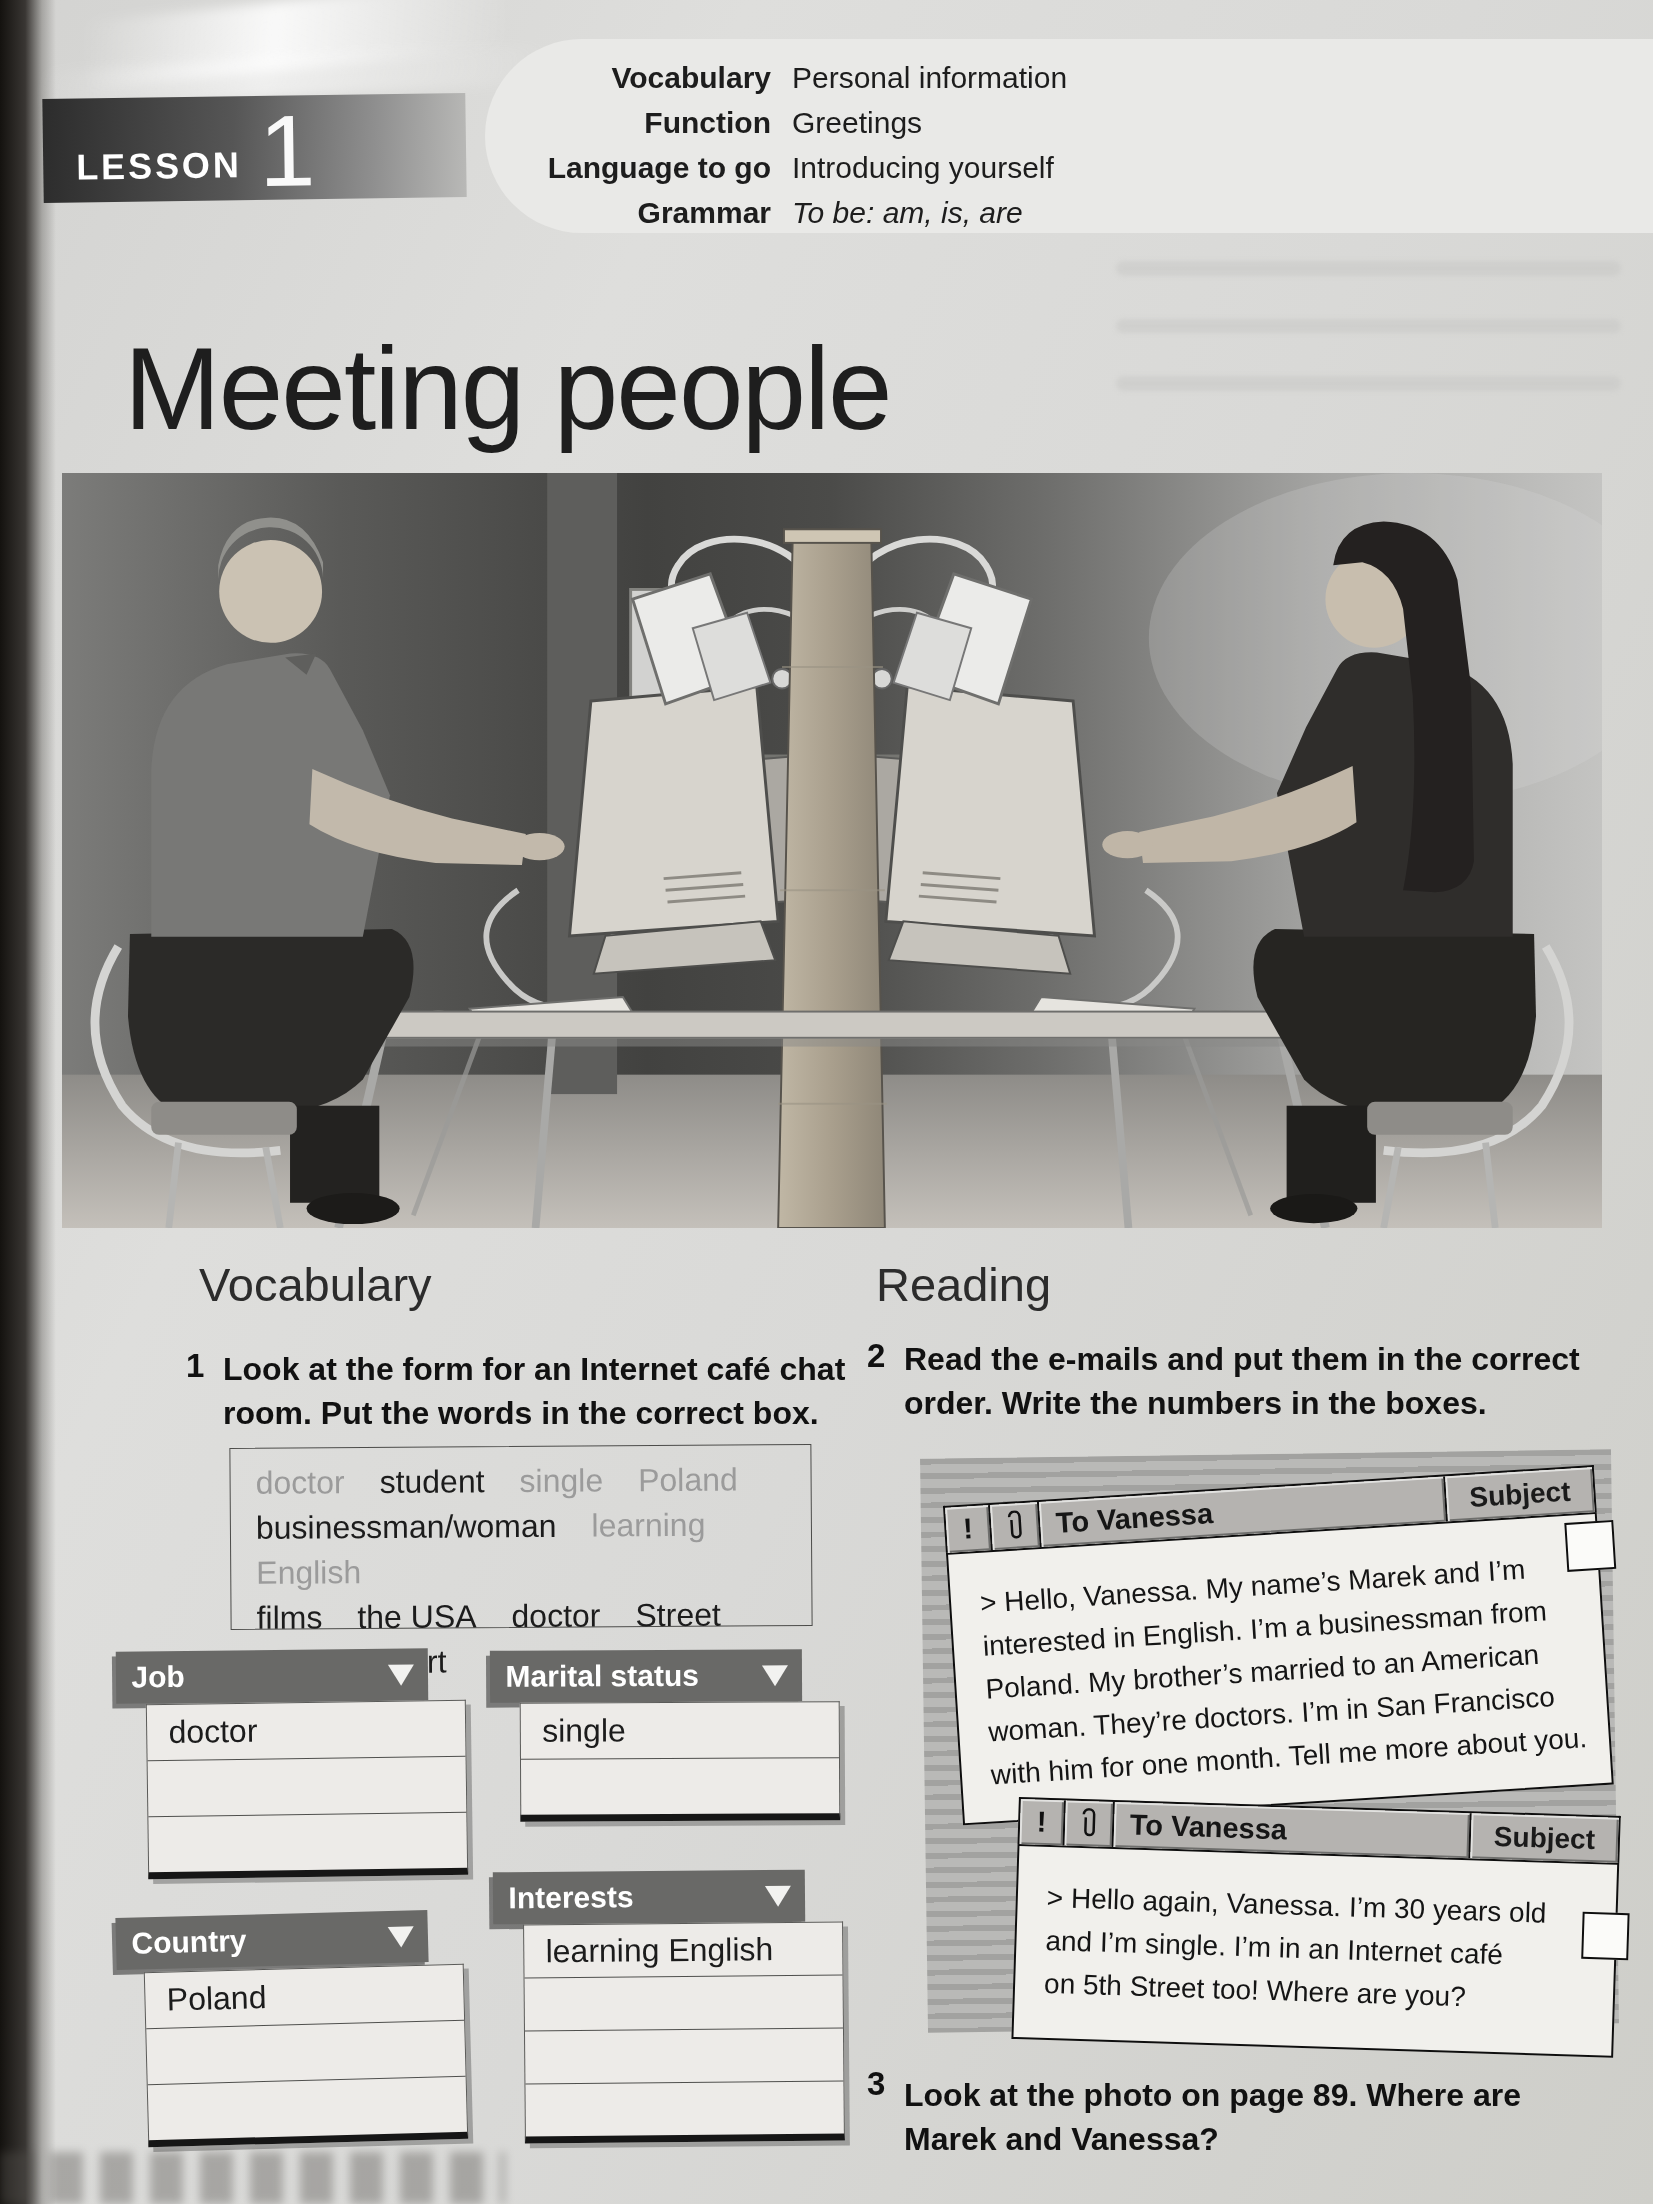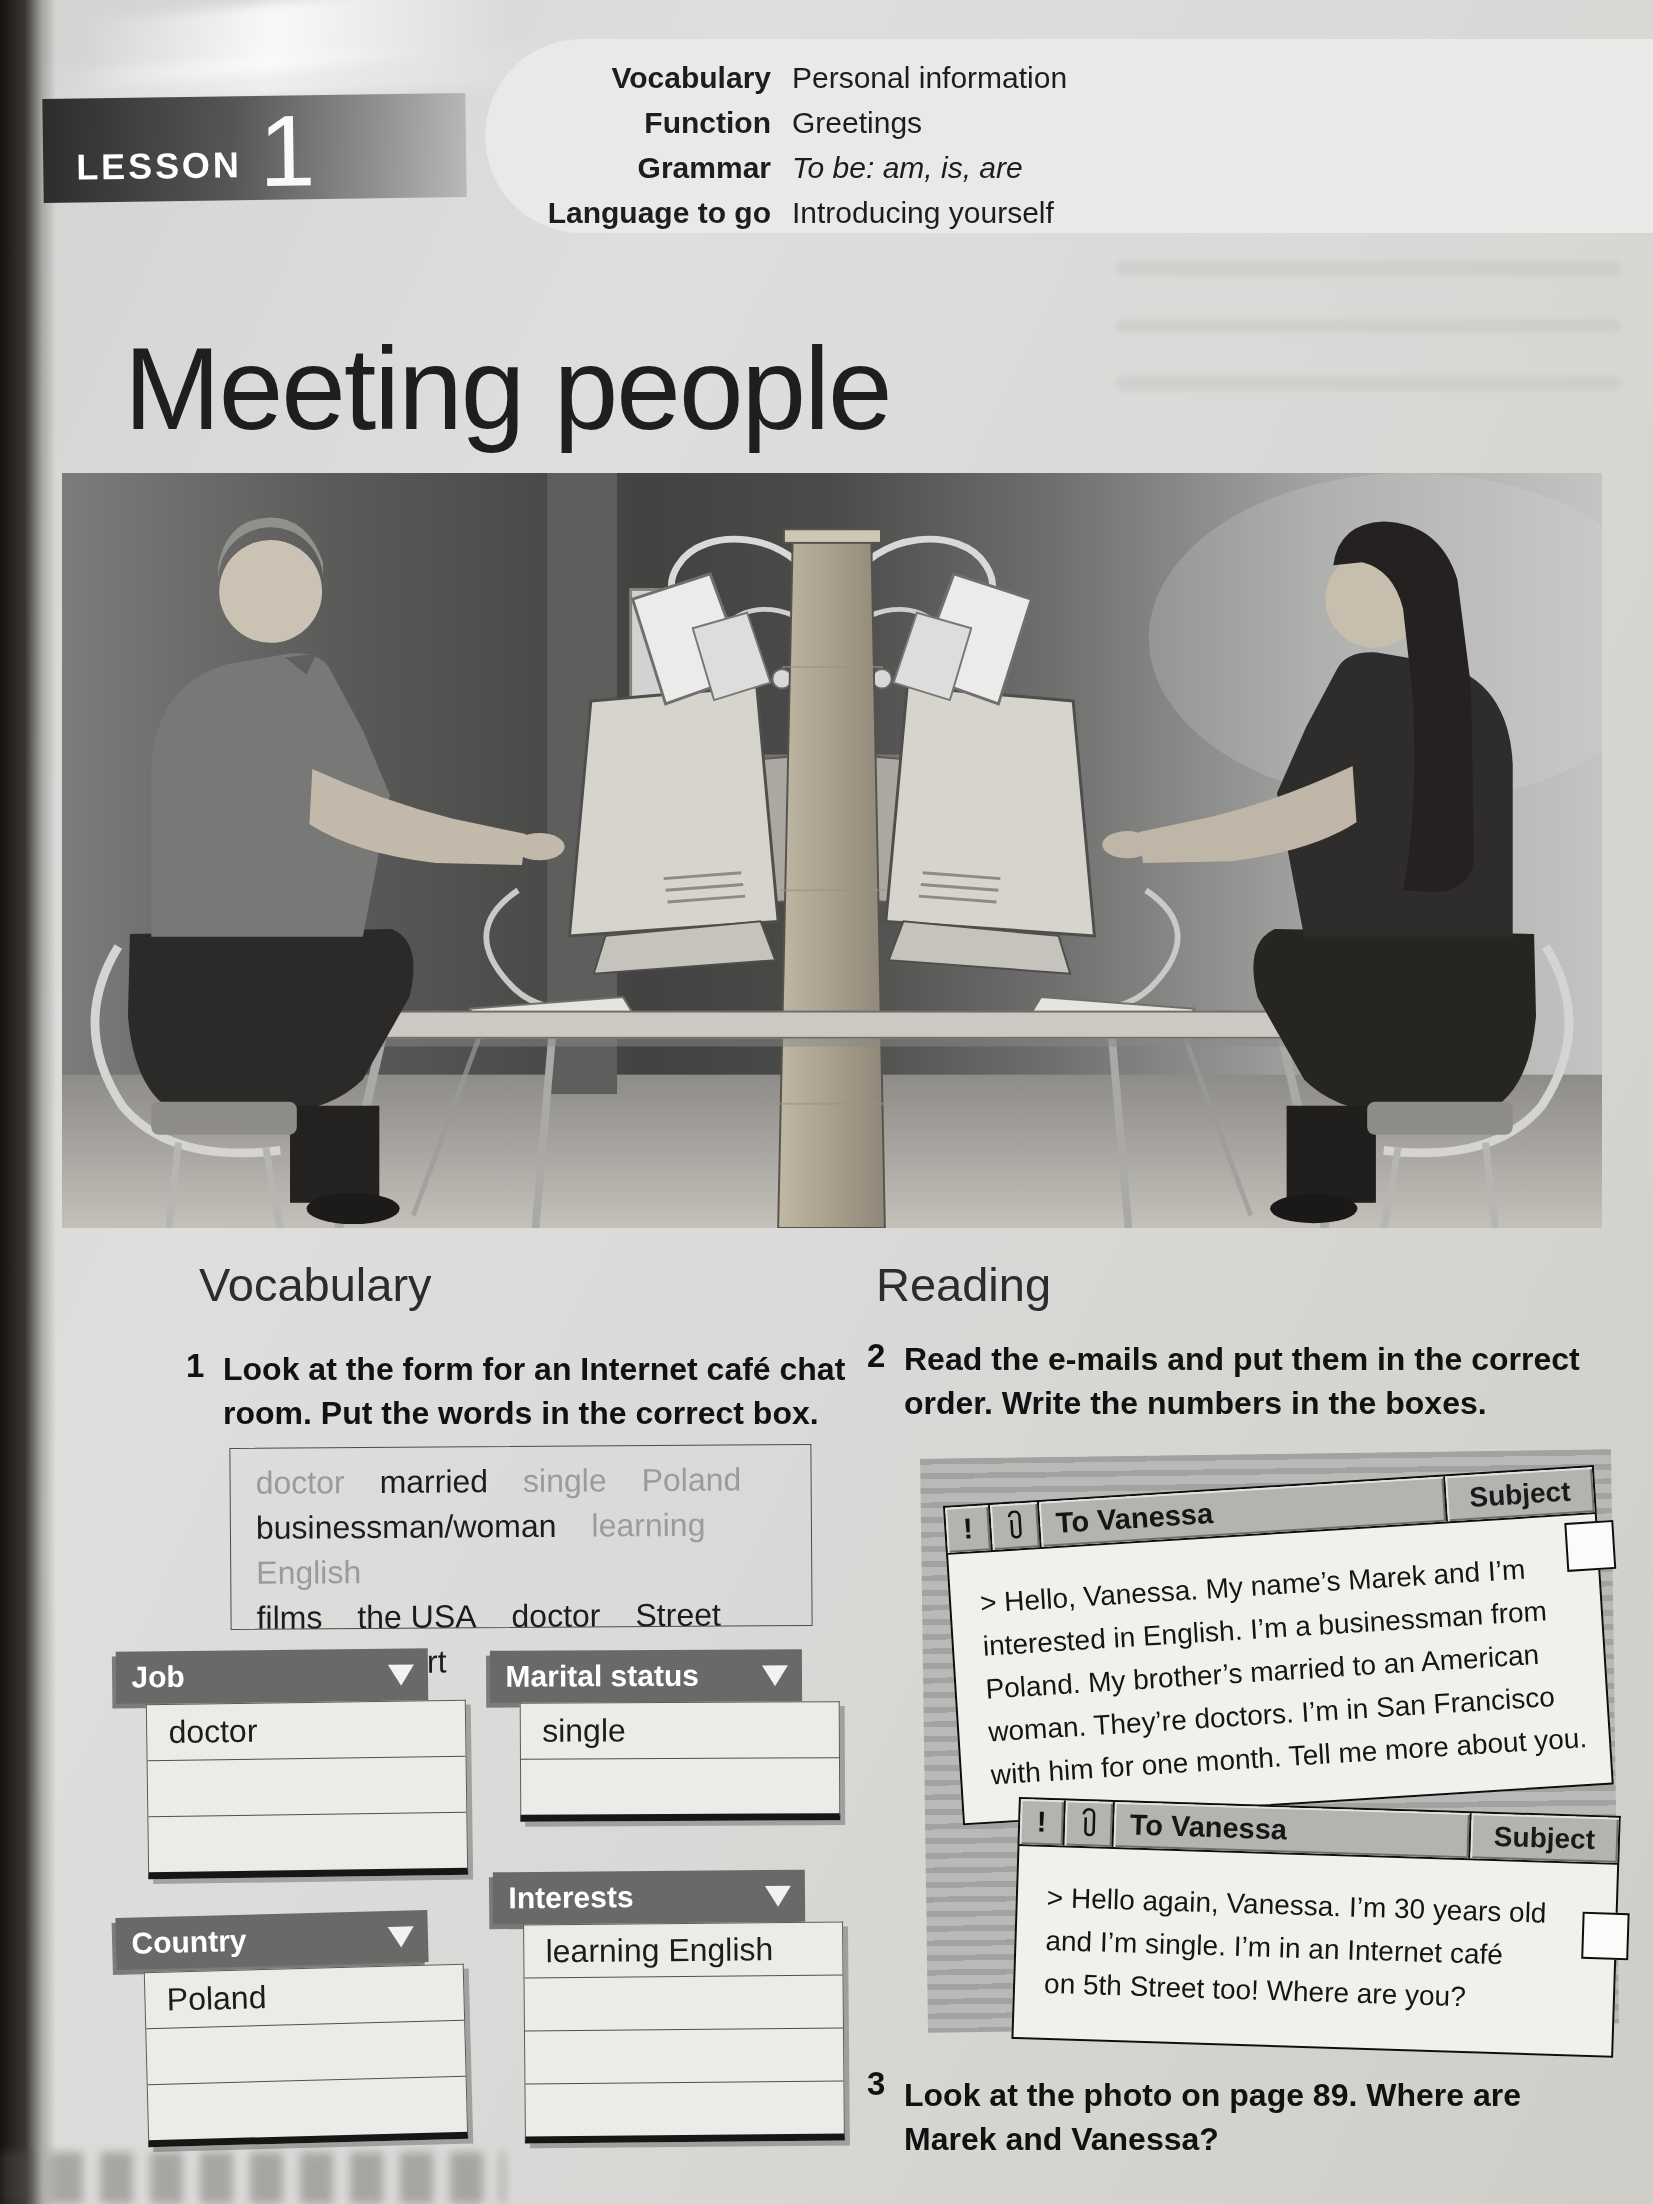--- a/index.html
+++ b/index.html
@@ -98,26 +98,26 @@
   <div id="infopanel">
     <div class="inforow">
       <span class="lbl">Vocabulary</span>
       <span class="val">Personal information</span>
     </div>
     <div class="inforow">
       <span class="lbl">Function</span>
       <span class="val">Greetings</span>
     </div>
     <div class="inforow">
+      <span class="lbl">Language to go</span>
+      <span class="val">Introducing yourself</span>
+    </div>
+    <div class="inforow">
       <span class="lbl">Grammar</span>
       <span class="val italic">To be: am, is, are</span>
-    </div>
-    <div class="inforow">
-      <span class="lbl">Language to go</span>
-      <span class="val">Introducing yourself</span>
     </div>
   </div>
 
   <div id="pagetitle">Meeting people</div>
 
   <div id="photo">
     <svg width="1540" height="755" viewBox="0 0 1587 778" preserveAspectRatio="none">
       <defs>
         <linearGradient id="wallG" x1="0" y1="0" x2="1" y2="0">
           <stop offset="0" stop-color="#7c7c7a"></stop>
@@ -219,21 +219,21 @@
 
   <div class="secheading" style="left:199px;top:1257px;">Vocabulary</div>
 
   <div class="exercise" style="left:186px;top:1347px;width:679px;">
     <div class="exnum">1</div>
     <div class="extext">Look at the form for an Internet café chat room. Put the words in the correct box.</div>
   </div>
 
   <div id="wordbox">
     <div class="wb-line">
-      <span class="w used">doctor</span><span class="w">married</span><span class="w used">single</span><span class="w used">Poland</span>
+      <span class="w used">doctor</span><span class="w">student</span><span class="w used">single</span><span class="w used">Poland</span>
     </div>
     <div class="wb-line">
       <span class="w">businessman/woman</span><span class="w used">learning English</span>
     </div>
     <div class="wb-line">
       <span class="w">films</span><span class="w">the USA</span><span class="w">doctor</span><span class="w">Street</span>
     </div>
     <div class="wb-line">
       <span class="w">music</span><span class="w">sport</span>
     </div>

